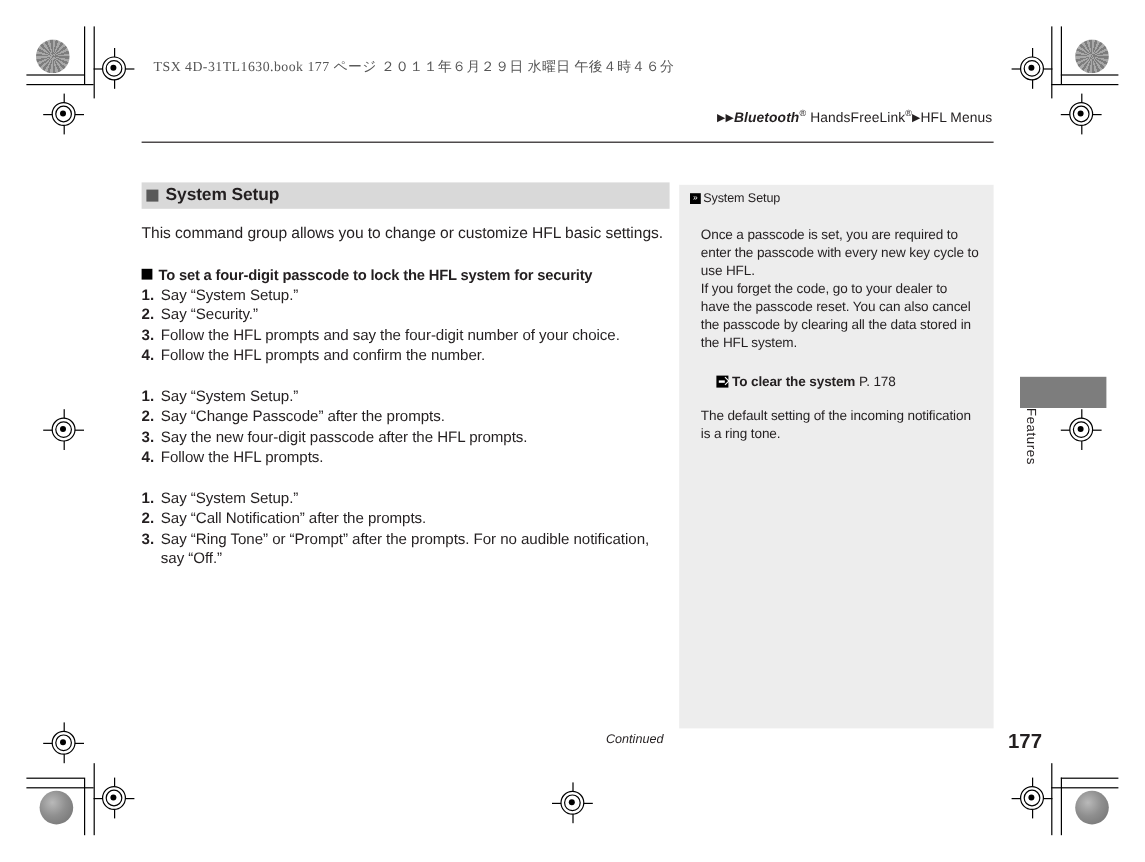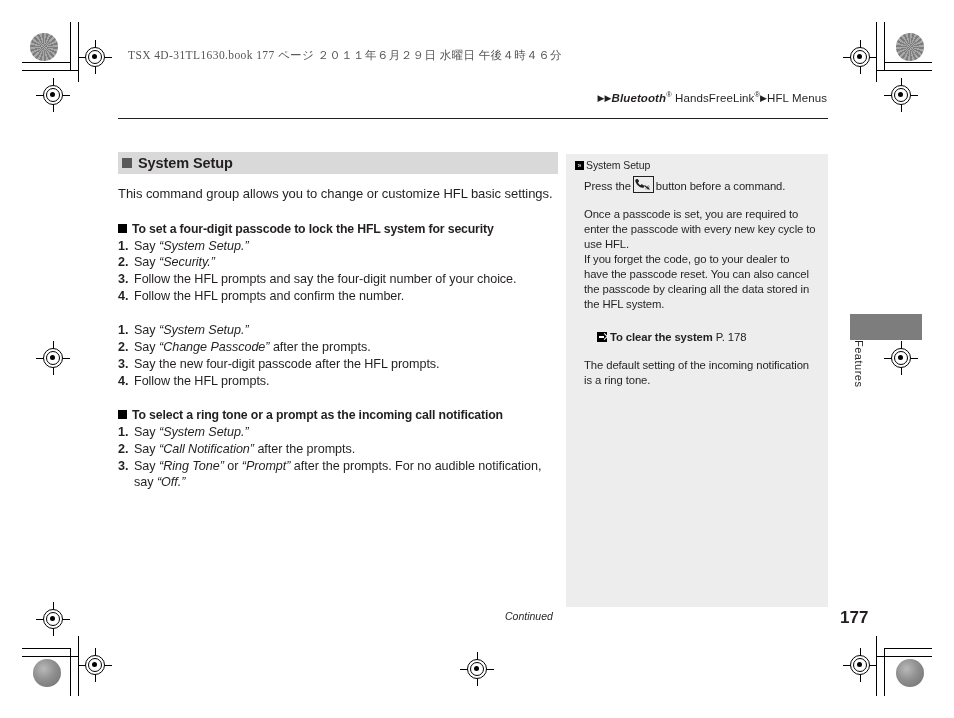--- a/index.html
+++ b/index.html
@@ -188,21 +188,20 @@
   }
   ol.steps li::before {
     counter-increment: step;
     content: counter(step) ".";
     font-weight: bold;
     display: inline-block;
     width: 16px;
     text-indent: 0;
   }
   ol.steps li .it {
-    font-style: italic;
   }
   ol.steps li.wrap {
     padding-left: 16px;
     text-indent: -16px;
   }
 
   
   .sidepanel {
     position: absolute;
     left: 566px;
@@ -460,47 +459,36 @@
   <div class="task">
     <ol class="steps">
       <li><span>Say </span><span class="it">“System Setup.”</span><span></span></li>
       <li><span>Say </span><span class="it">“Change Passcode”</span><span> after the prompts.</span></li>
       <li><span>Say the new four-digit passcode after the HFL prompts.</span><span class="it"></span><span></span></li>
       <li><span>Follow the HFL prompts.</span><span class="it"></span><span></span></li>
     </ol>
   </div>
 
   <div class="task">
-    <div class="task-title">
-      <span class="sq"></span><span>To select a ring tone or a prompt as the incoming call notification</span>
-    </div>
     <ol class="steps">
       <li><span>Say </span><span class="it">“System Setup.”</span><span></span></li>
       <li><span>Say </span><span class="it">“Call Notification”</span><span> after the prompts.</span></li>
       <li class="wrap"><span>Say </span><span class="it">“Ring Tone”</span><span> or </span><span class="it">“Prompt”</span><span> after the prompts. For no audible notification, say </span><span class="it">“Off.”</span></li>
     </ol>
   </div>
 
 </div>
 
 <div class="sidepanel">
   <div class="sidepanel-title">
     <span class="chev">»</span>
       <span>System Setup</span>
   </div>
   <div class="sidepanel-body">
 
-    <p class="sp-p">
-      <span>Press the</span><span class="btn-icon"><svg width="17" height="13" viewBox="0 0 17 13">
-            <path d="M3.2 2.0 C1.6 2.0 1.0 3.2 1.4 4.6 C2.0 6.8 3.6 8.8 5.8 10.0 C7.4 10.9 9.2 11.1 10.0 10.2 C10.6 9.5 10.2 8.8 9.5 8.3 L8.3 7.5 C7.8 7.2 7.3 7.3 7.0 7.7 L6.5 8.3 C5.4 7.6 4.5 6.6 3.9 5.4 L4.6 5.0 C5.0 4.7 5.1 4.2 4.9 3.8 L4.2 2.6 C4.0 2.2 3.7 2.0 3.2 2.0 Z" fill="#231f20"></path>
-            <path d="M10.5 8.5 L15.5 12.5" stroke="#231f20" stroke-width="1.1" fill="none"></path>
-            <path d="M11.6 11.6 L14.6 8.8" stroke="#231f20" stroke-width="0.9" fill="none"></path>
-            <path d="M12.8 12.4 L15.4 10.0" stroke="#231f20" stroke-width="0.9" fill="none"></path>
-          </svg></span><span>button before a command.</span>
-    </p>
 
     <div class="sp-gap"></div>
 
     <p class="sp-p">Once a passcode is set, you are required to enter the passcode with every new key cycle to use HFL.</p>
     <p class="sp-p">If you forget the code, go to your dealer to have the passcode reset. You can also cancel the passcode by clearing all the data stored in the HFL system.</p>
 
     <div class="xref">
       <span class="arrowbox"></span><b>To clear the system</b> <span>P. 178</span>
     </div>
 

